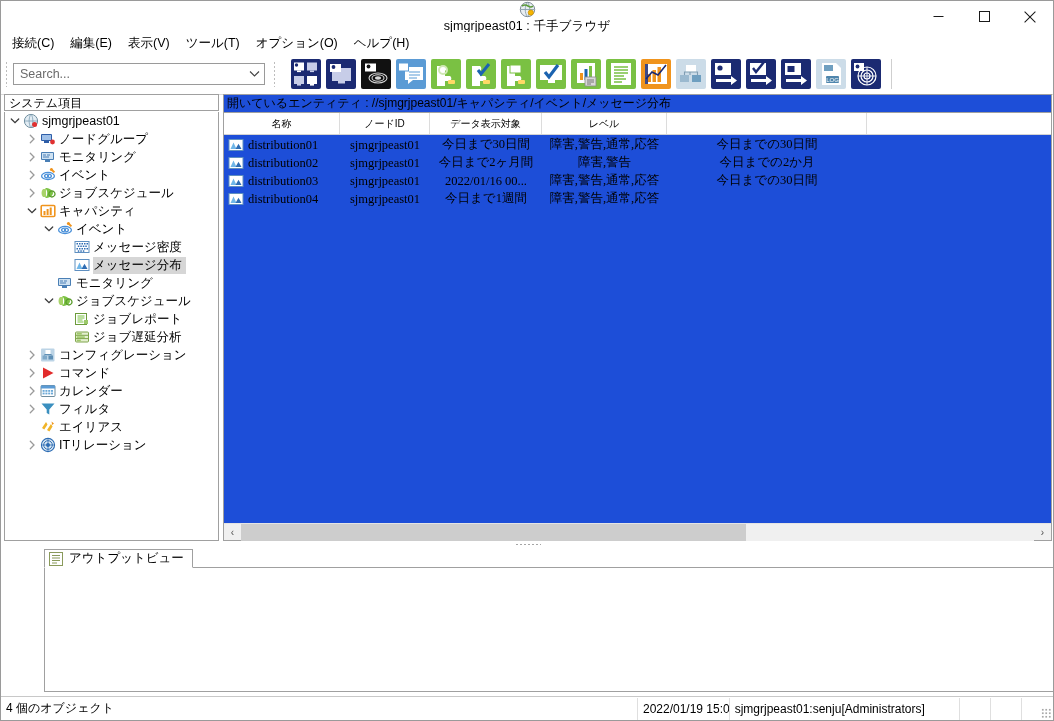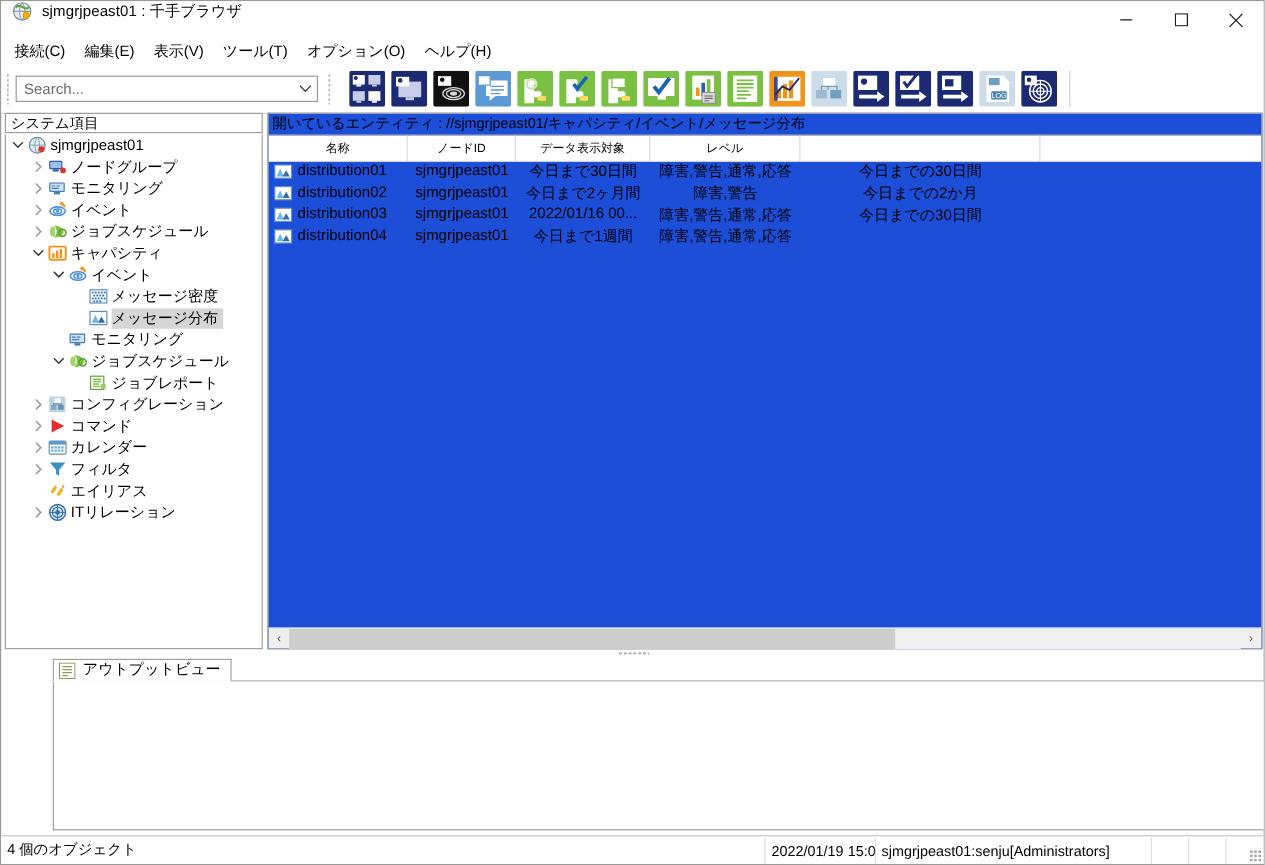--- a/index.html
+++ b/index.html
@@ -16,21 +16,21 @@
     border: 1px solid #9a9a9a;
     box-sizing: border-box;
     background: #ffffff;
     overflow: hidden;
   }
 
   
   .titlebar {
     position: absolute; left: 0; top: 0; width: 1052px; height: 31px;
     background: #ffffff;
-    display: flex; 
+    display: flex; align-items: center; flex-direction: column;
   }
   .title-icon {
     width: 17px; height: 17px; margin-left: 9px; margin-right: 8px;
     position: relative; flex: none;
   }
   .title-icon svg { display:block; }
   .title-text {
     font-size: 12.5px; color: #000000; letter-spacing: 0.1px;
     white-space: nowrap;
   }
@@ -141,21 +141,21 @@
   .th {
     font-size: 10px; color: #000; display:flex; align-items:center;
     justify-content:center; border-right: 1px solid #dcdcdc;
     box-sizing: border-box; height: 21px; white-space: nowrap;
   }
   .tbl-body { position: relative; }
   .trow {
     height: 18px; display: flex; align-items: center;
     font-size: 12.5px; color: #000; white-space: nowrap;
   }
-  .cell { display:flex; align-items:flex-start; box-sizing:border-box; height:18px; overflow:hidden; }
+  .cell { display:flex; align-items:flex-end; box-sizing:border-box; height:18px; overflow:hidden;font-family:Liberation Serif, serif; }
   .cell .ricon { width:16px; height:16px; margin-left:4px; margin-right:4px; flex:none; display:flex; align-items:center; }
   .hscroll {
     position: absolute; left: 0; bottom: 0; width: 827px; height: 17px;
     background: #f0f0f0; display:flex; align-items:center;
     border-top: 1px solid #e4e4e4; box-sizing: border-box;
   }
   .hs-arrow { width: 17px; height: 17px; display:flex; align-items:center; justify-content:center; color:#505050; font-size:10px; flex:none;}
   .hs-track { flex:1; height:17px; position:relative; background:#f0f0f0;}
   .hs-thumb { position:absolute; left:0; top:0; height:17px; width:505px; background:#cdcdcd; }
 
@@ -626,20 +626,33 @@
           <span class="chev"></span>
           <span class="ticon">
             <svg width="16" height="16" viewBox="0 0 16 16">
               <rect x="1.5" y="2.5" width="11" height="11" fill="#ffffff" stroke="#6c9c3c" stroke-width="1"></rect>
               <path d="M3.5 5 h7 M3.5 7 h7 M3.5 9 h5 M3.5 11 h6" stroke="#7ac143" stroke-width="1.2"></path>
               <path d="M10 9 l4 0 l0 4 l-4 0z" fill="#9cc96a"></path>
             </svg>
           </span>
           <span class="tlabel">ジョブレポート</span>
         </div>
+        <div class="tree-row" style="padding-left: 54px;">
+          <span class="chev"></span>
+          <span class="ticon">
+            <svg width="16" height="16" viewBox="0 0 16 16">
+              <rect x="1.5" y="3" width="13" height="10" rx="1" fill="#e4efcf" stroke="#7ea44a" stroke-width="1"></rect>
+              <path d="M1.5 6.3 h13 M1.5 9.6 h13" stroke="#7ea44a" stroke-width="1"></path>
+              <rect x="2.8" y="4" width="5" height="1.6" fill="#9fc96a"></rect>
+              <rect x="2.8" y="7.3" width="8" height="1.6" fill="#9fc96a"></rect>
+              <rect x="2.8" y="10.6" width="4" height="1.6" fill="#9fc96a"></rect>
+            </svg>
+          </span>
+          <span class="tlabel">ジョブ遅延分析</span>
+        </div>
         <div class="tree-row" style="padding-left: 20px;">
           <span class="chev">
             <svg width="10" height="10" viewBox="0 0 10 10">
               <path d="M3.3 1.3 L7 5 L3.3 8.7" stroke="#9a9a9a" stroke-width="1.3" fill="none" stroke-linecap="round"></path>
             </svg>
           </span>
           <span class="ticon">
             <svg width="16" height="16" viewBox="0 0 16 16">
               <rect x="1" y="1.5" width="13.5" height="13" rx="1" fill="#bcd4e6"></rect>
               <rect x="2.5" y="8.5" width="4.5" height="4" fill="#7fa9c9"></rect>

